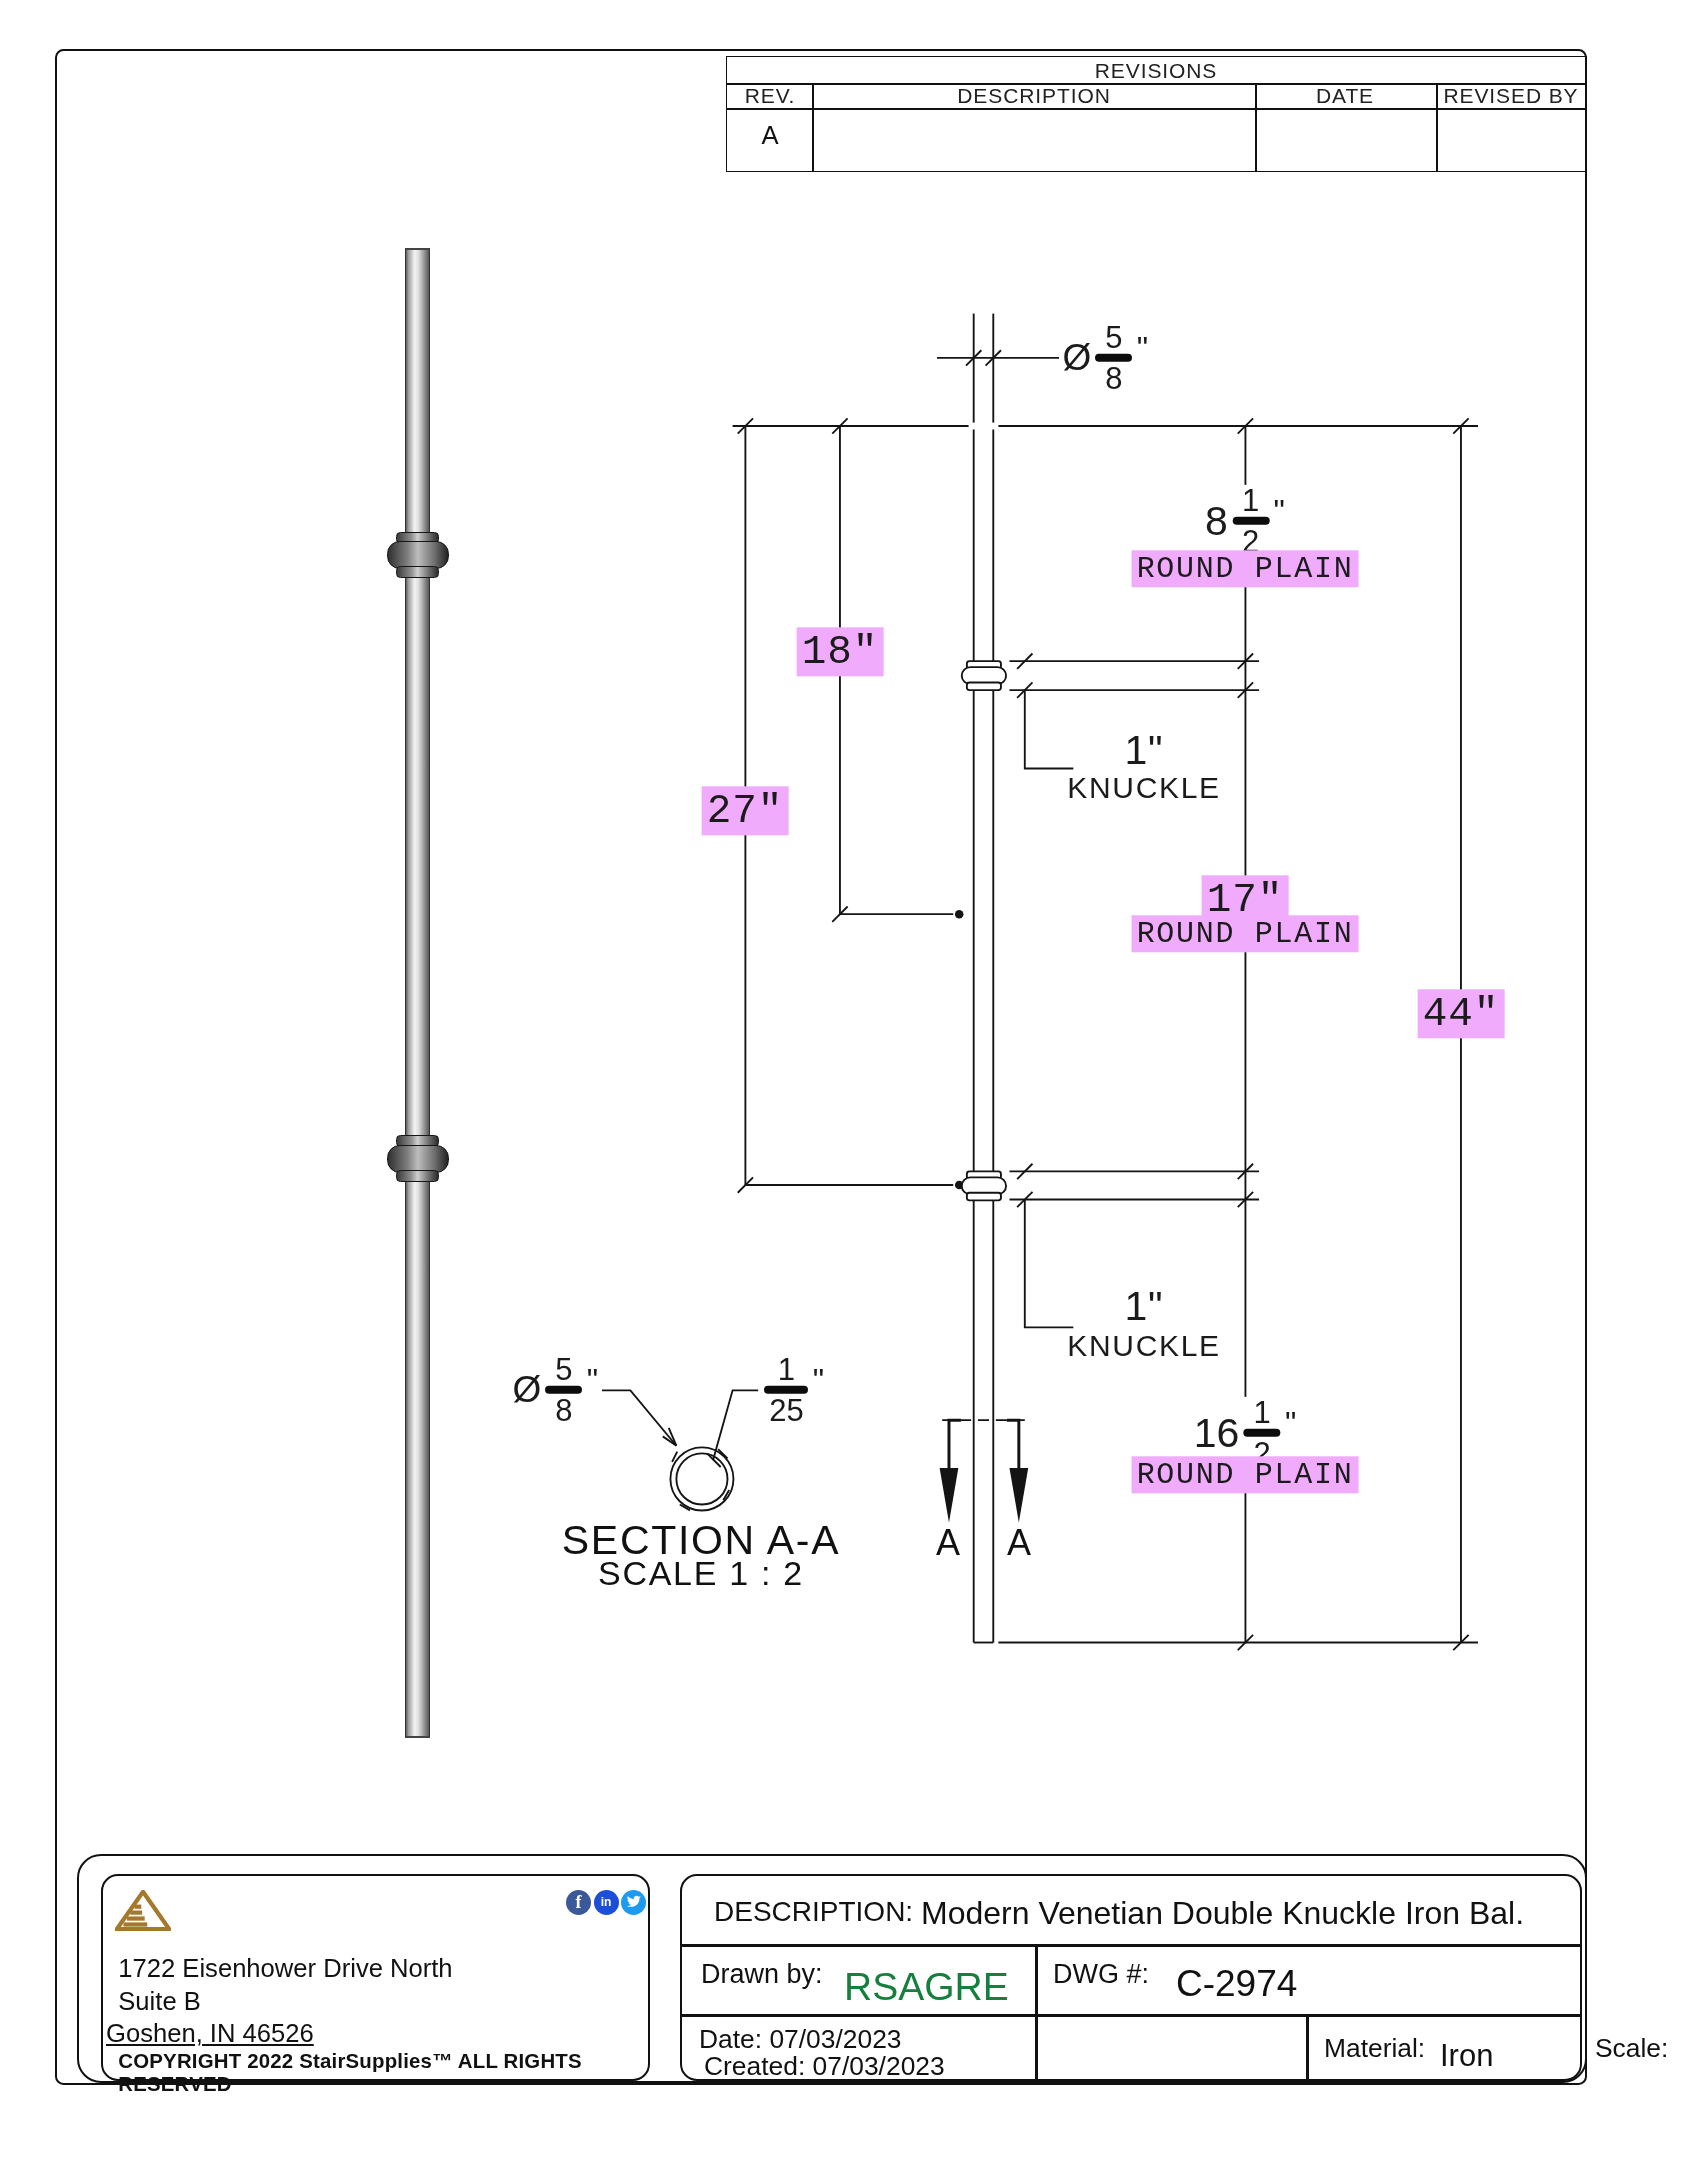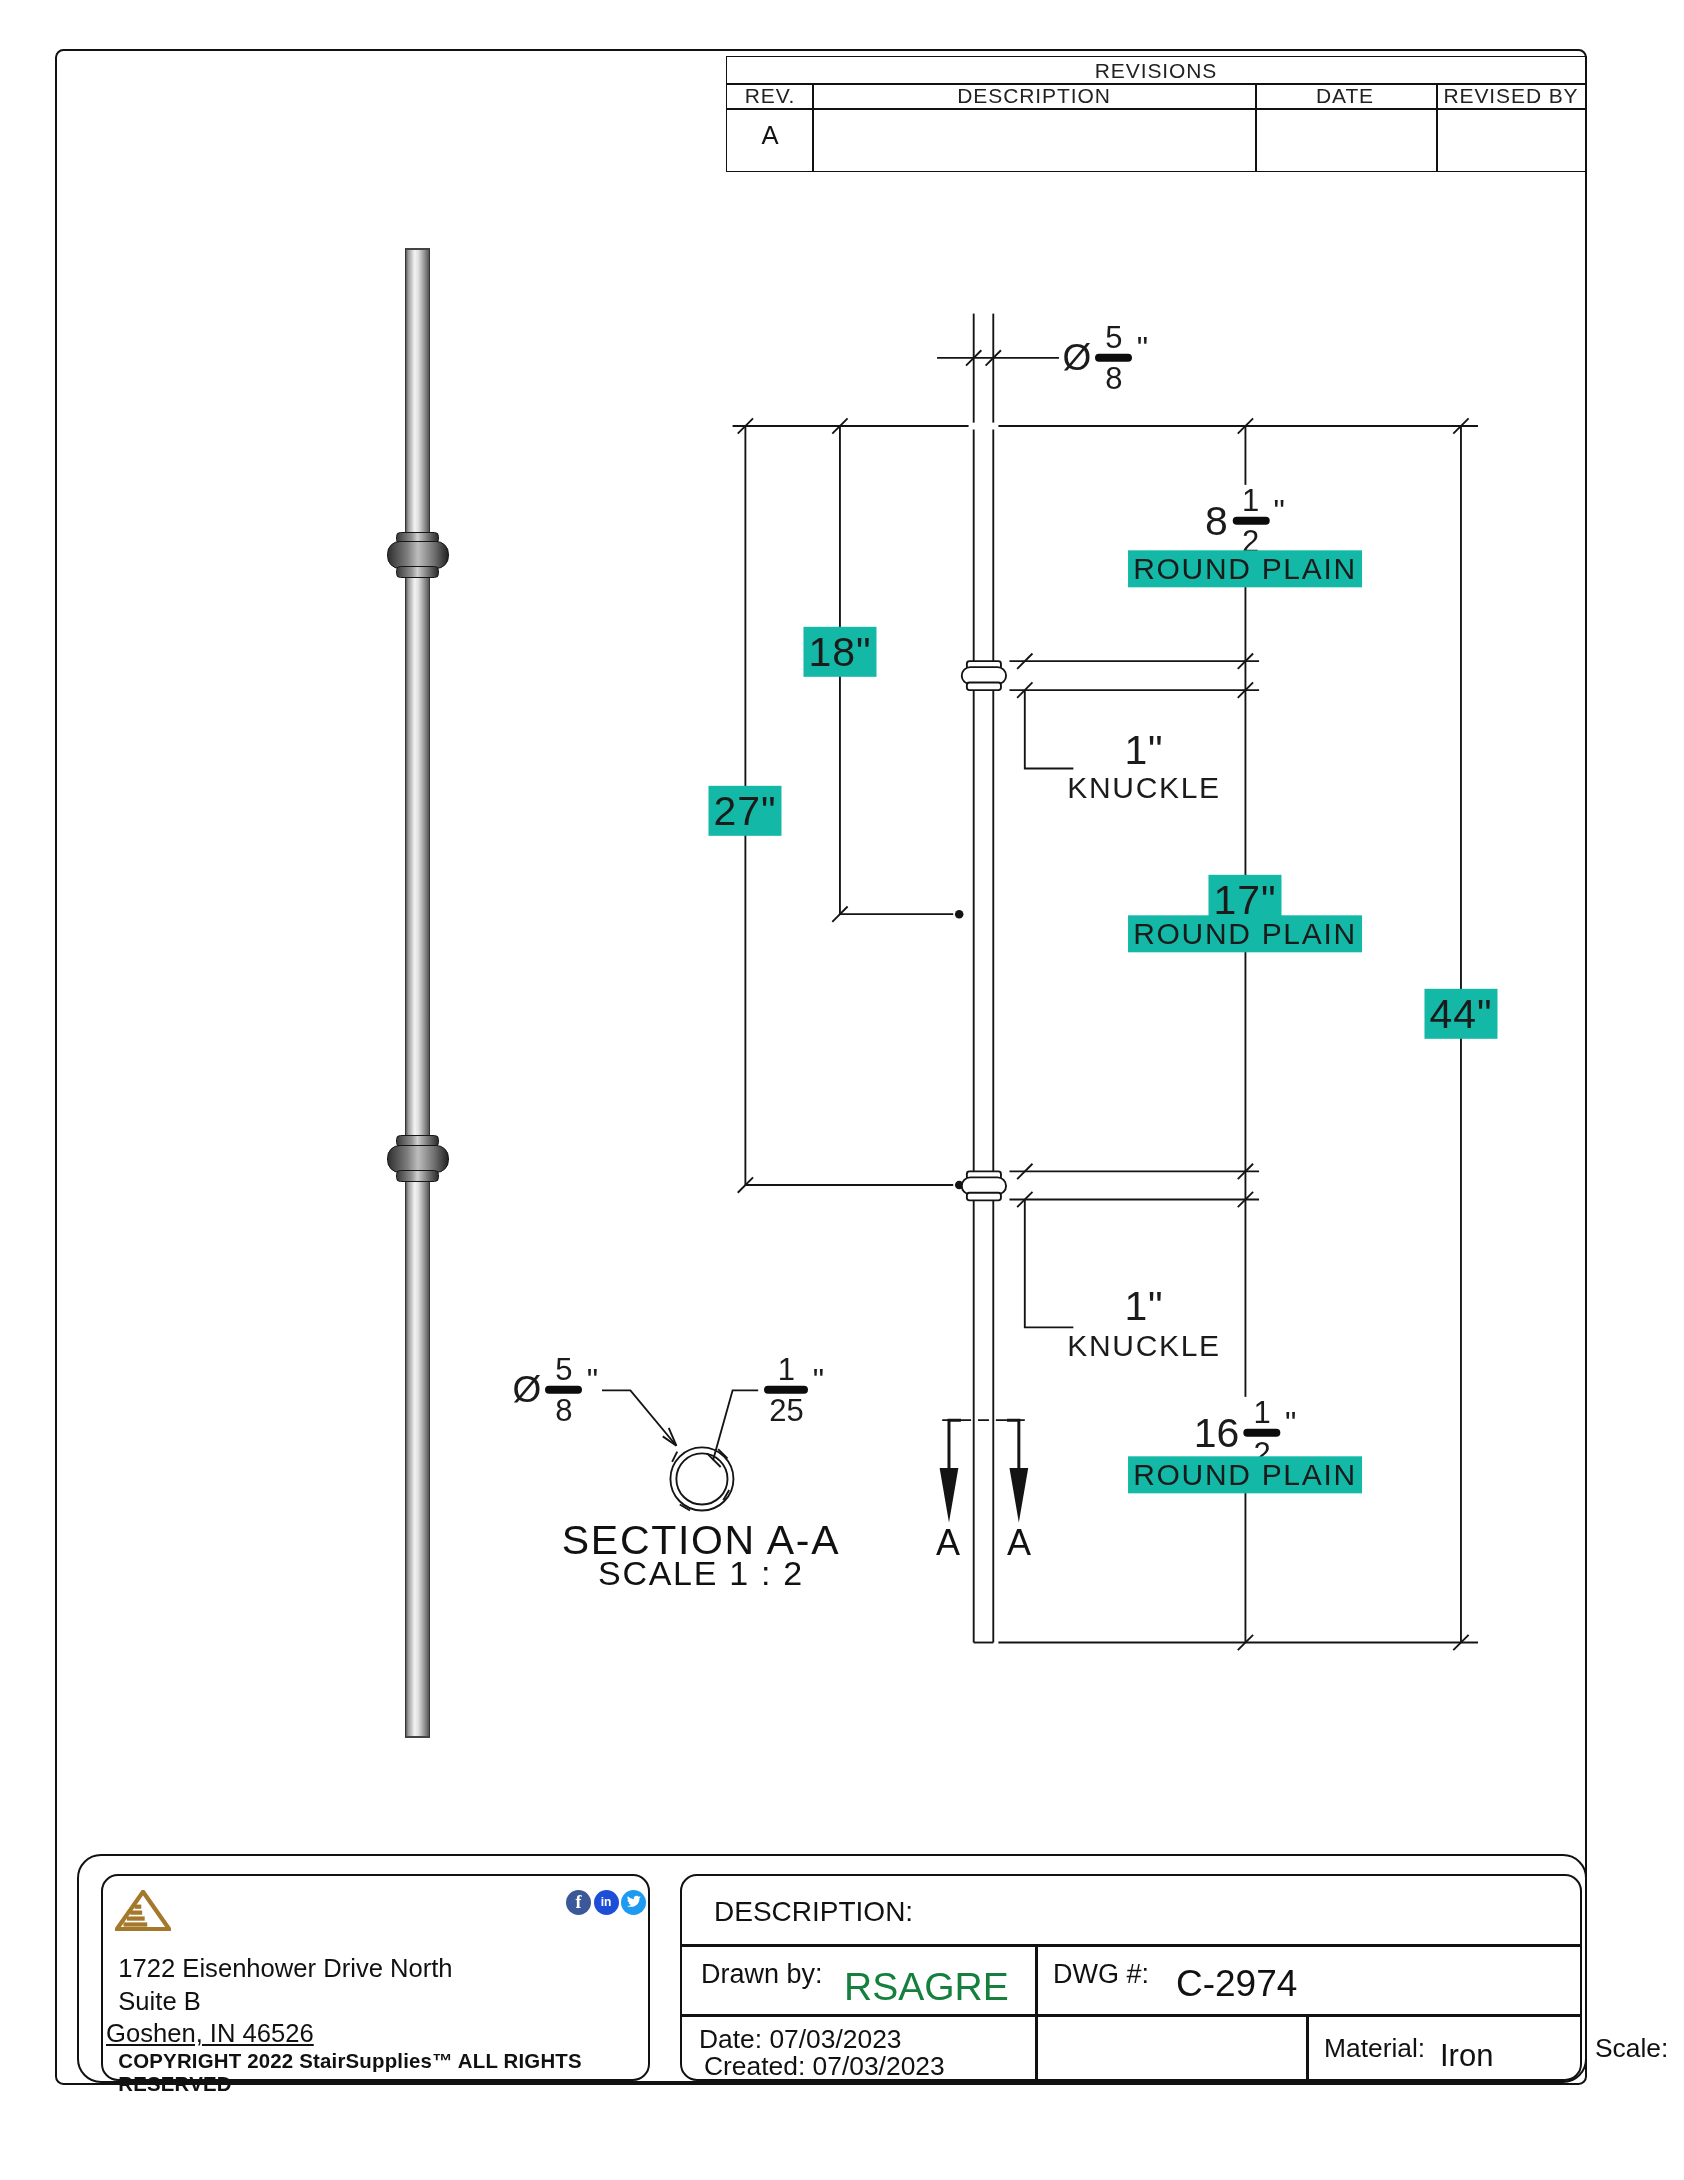--- a/index.html
+++ b/index.html
@@ -1,21 +1,21 @@
 <!DOCTYPE html>
 <html style="font-size:13.6px"><head>
 <meta charset="utf-8">
 <style>
   html,body{margin:0;padding:0;background:#ffffff;}
   #page{position:relative;width:1685px;height:2181px;background:#fff;
         font-family:"Liberation Sans",sans-serif;color:#111;overflow:hidden;}
   .abs{position:absolute;}
   .ctr{transform:translate(-50%,-50%);white-space:nowrap;}
   .ctry{transform:translateY(-50%);white-space:nowrap;}
-  .wbg{background:#14b8a6;padding:1.7px 5.1px;}
+  .wbg{background:#f0abfc;padding:1.7px 5.1px;font-family:Liberation Mono, monospace;}
   
   #sheet-border{left:55px;top:49px;width:1528px;height:2032px;border:2.6px solid #111;border-radius:8.5px;}
   .rev-line{position:absolute;background:#111;}
   .dimtxt{font-size:41px;color:#1b1b1b;letter-spacing:0.9px;}
   .dimlbl{font-size:30px;color:#1b1b1b;letter-spacing:1.7px;}
   .revtxt{font-size:21px;color:#222;letter-spacing:0.9px;}
   
   .fracgrp{display:inline-flex;align-items:center;gap:4.3px;background:#fff;padding:0 3.4px;}
   .whole{font-size:41px;color:#1b1b1b;}
   .dia{font-size:37px;color:#1b1b1b;}
@@ -254,20 +254,21 @@
     <div class="abs copyright" style="left:15.3px;top:174px;">COPYRIGHT 2022 StairSupplies™ ALL RIGHTS RESERVED</div>
   </div>
 
   <div class="abs tb-box" style="left:680px;top:1874px;width:898px;height:203px;border-radius:17px;">
     <div class="cellline" style="left:0;top:68px;width:100%;height:2.6px;"></div>
     <div class="cellline" style="left:0;top:138px;width:100%;height:2.6px;"></div>
     <div class="cellline" style="left:353px;top:68px;width:2.6px;height:135px;"></div>
     <div class="cellline" style="left:624px;top:138px;width:2.6px;height:65px;"></div>
 
     <div class="abs lbl" style="left:19px;top:20.4px;font-size:28px;margin-left:13px;">DESCRIPTION:</div>
+    <div class="abs" style="left:239px;top:19px;font-size:32px;">Modern Venetian Double Knuckle Iron Bal.</div>
 
     <div class="abs lbl" style="left:19px;top:83px;">Drawn by:</div>
     <div class="abs big" style="left:162px;top:89px;">RSAGRE</div>
     <div class="abs lbl" style="left:371px;top:83px;">DWG #:</div>
     <div class="abs" style="left:494px;top:87px;font-size:37px;">C-2974</div>
 
     <div class="abs lbl" style="left:17px;top:148px;font-size:26.4px;">
       <span>Date:</span>
       <span>07/03/2023</span>
     </div>

